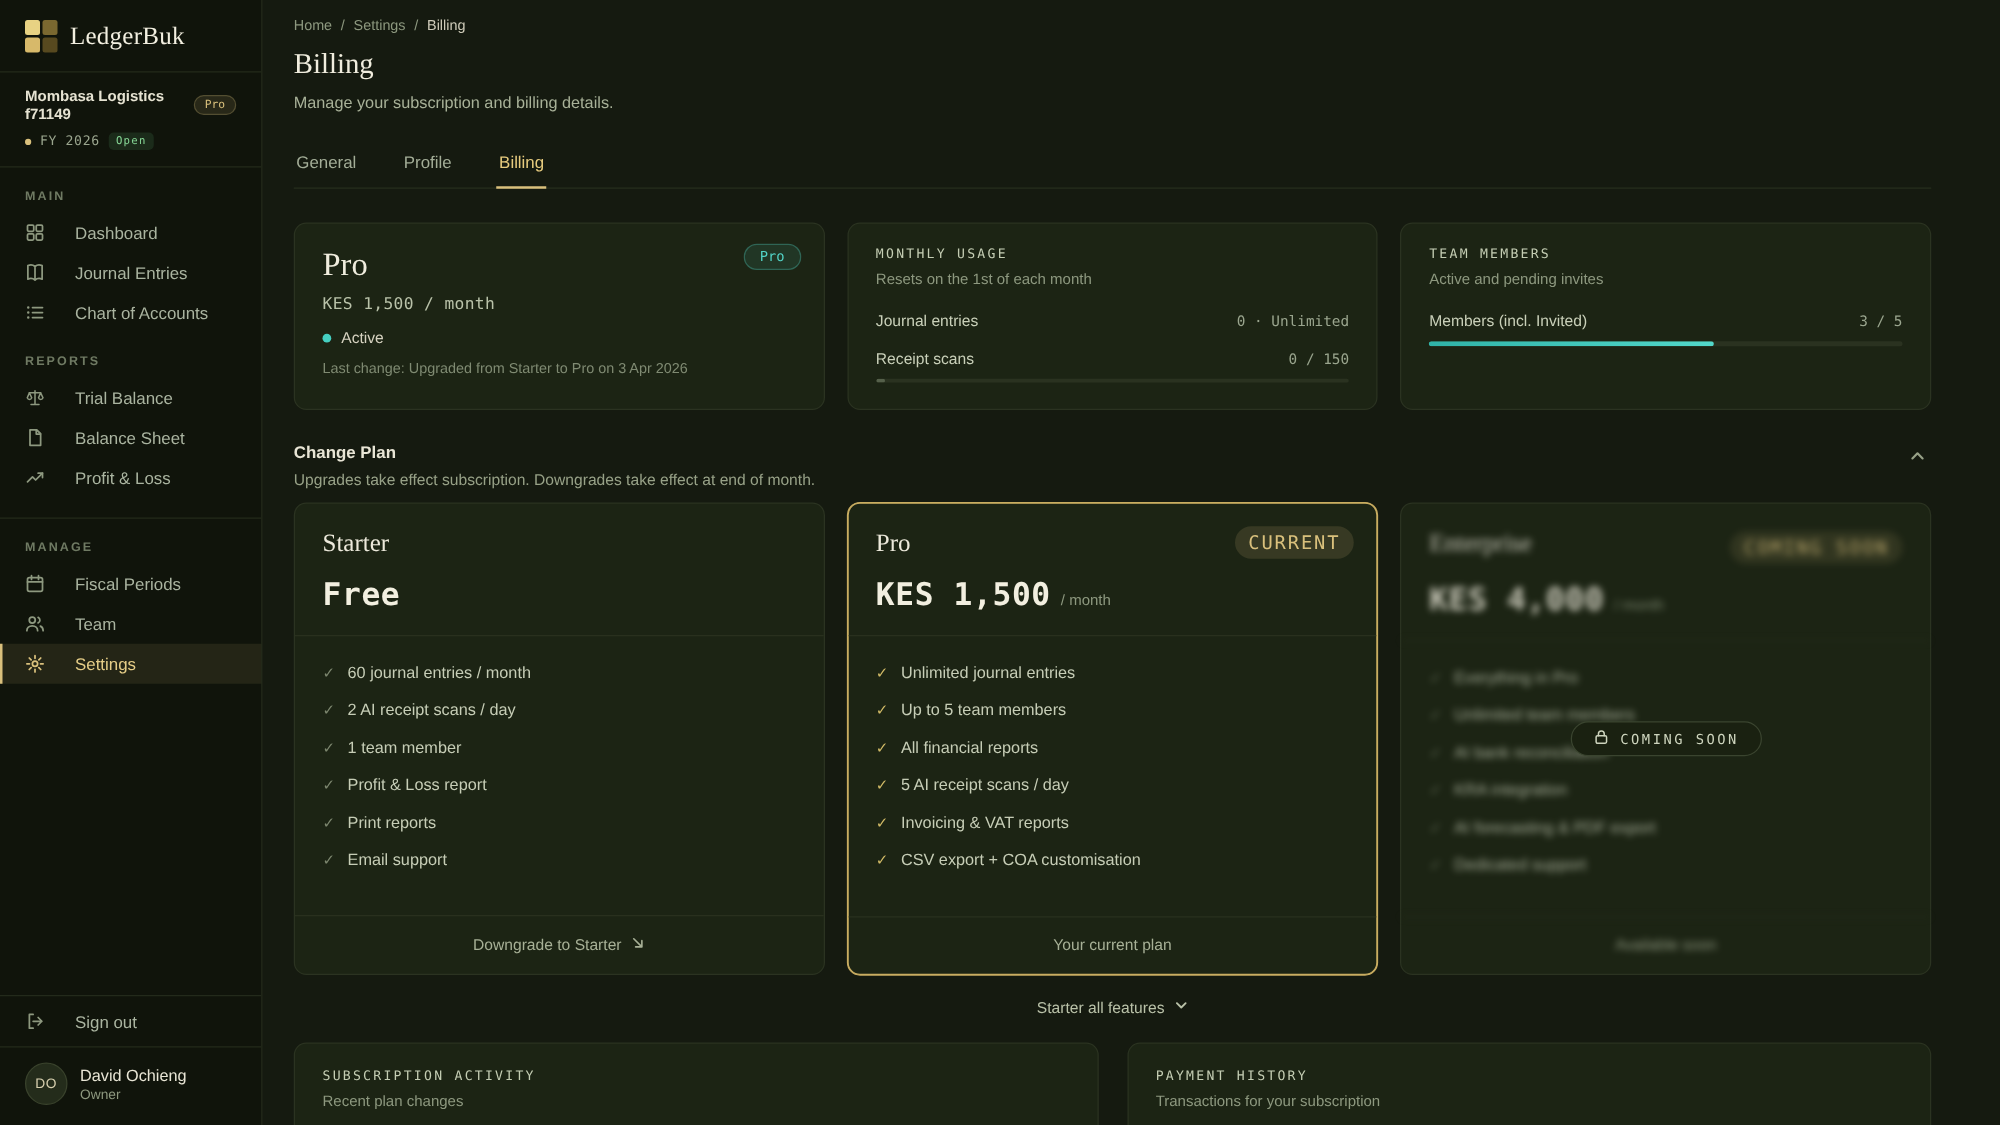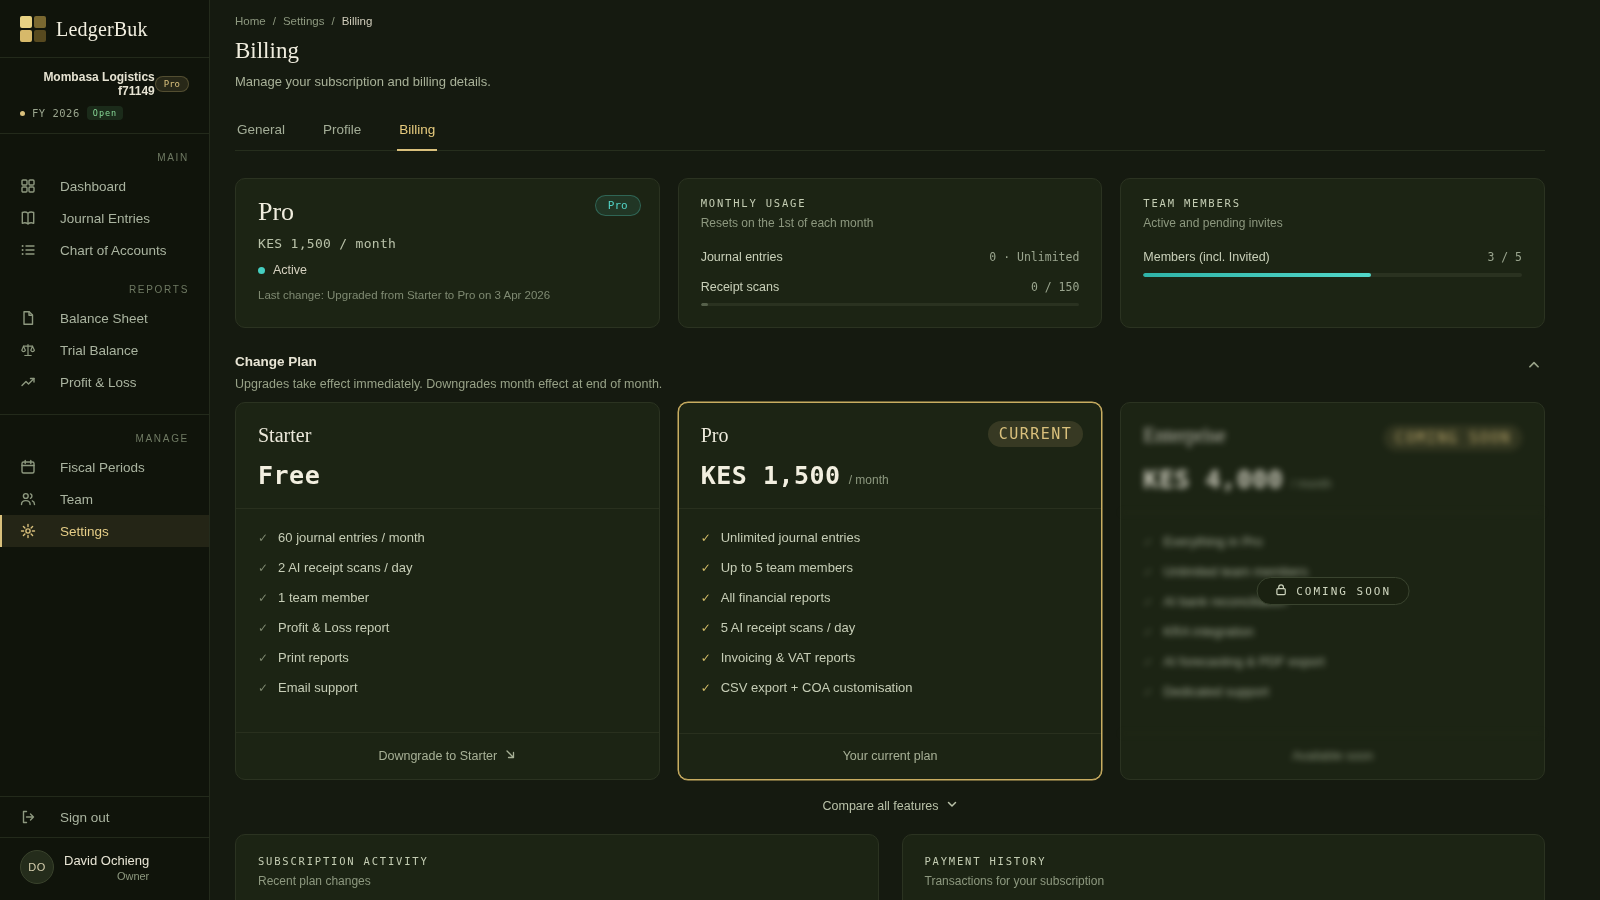--- a/index.html
+++ b/index.html
@@ -8,37 +8,37 @@
     font-family: "Liberation Sans", "DejaVu Sans", sans-serif;
     background:#151a10; color:#ebe8d8;
     -webkit-font-smoothing:antialiased;
   }
   .serif { font-family:"Liberation Serif","DejaVu Serif",serif; }
   .mono  { font-family:"DejaVu Sans Mono","Liberation Mono",monospace; }
 
   .app { display:flex; height:100%; }
 
   
-  .sidebar { width:210px; flex-shrink:0; background:#10140b; border-right:1px solid #242b1c; display:flex; flex-direction:column;text-align:right; }
+  .sidebar { width:210px; flex-shrink:0; background:#10140b; border-right:1px solid #242b1c; display:flex; flex-direction:column; }
   .logo-row { display:flex; align-items:center; gap:10px; padding:16px 20px 15px; }
   .logo-mark { width:26px; height:26px; display:grid; grid-template-columns:1fr 1fr; grid-template-rows:1fr 1fr; gap:2px; }
   .logo-sq { border-radius:2px; }
   .sq1{background:#e8d283;} .sq2{background:#7a6830;} .sq3{background:#d7b96a;} .sq4{background:#57491f;}
   .logo-text { font-size:20px; color:#f2efe0; letter-spacing:.2px; }
   .sdivider { height:1px; background:#232a1b; }
   .org { padding:12px 20px 13px; }
   .org-row1 { display:flex; align-items:center; justify-content:space-between; }
   .org-name { font-size:12px; font-weight:600; color:#e6e3d2; }
   .badge-pro-sm { font-family:"DejaVu Sans Mono",monospace; font-size:9px; color:#d9c07c; background:rgba(217,192,124,.12); border:1px solid rgba(217,192,124,.25); padding:2px 8px; border-radius:999px; }
   .org-row2 { margin-top:8px; display:flex; align-items:center; gap:7px; }
   .dot { border-radius:50%; flex-shrink:0; }
   .dot-gold { width:5px; height:5px; background:#d9c07c; }
   .fy { font-family:"DejaVu Sans Mono",monospace; font-size:10.5px; color:#9aa58e; letter-spacing:.5px; }
   .badge-open { font-family:"DejaVu Sans Mono",monospace; font-size:8.5px; letter-spacing:1px; color:#86d695; background:rgba(110,214,140,.12); padding:2px 6px; border-radius:4px; }
-  .nav-section { margin:18px 20px 7px; font-size:10px; font-weight:400; letter-spacing:1.7px; color:#6f7a63; }
+  .nav-section { margin:18px 20px 7px; font-size:10px; font-weight:700; letter-spacing:1.7px; color:#6f7a63; }
   .nav-item { display:flex; align-items:center; gap:24px; padding:8px 18px; font-size:13.5px; color:#aab4a0; cursor:pointer; border-left:2px solid transparent; }
   .nav-item.active { background:rgba(217,192,124,.10); color:#e5cd87; border-left-color:#d9c07c; }
   .nicon { display:flex; color:#8d987f; }
   .nav-item.active .nicon { color:#d9c07c; }
   .spacer { flex:1; }
   .user-row { display:flex; align-items:center; gap:10px; padding:12px 20px 16px; cursor:pointer; }
   .avatar { width:34px; height:34px; border-radius:50%; background:#242c1b; border:1px solid #39422c; display:flex; align-items:center; justify-content:center; font-size:11px; font-weight:400; color:#d6cfae; letter-spacing:.5px; }
   .user-name { font-size:13px; color:#e8e5d5; }
   .user-role { font-size:11px; color:#8d987f; margin-top:2px; }
 
@@ -161,35 +161,35 @@
               <path d="M2.6 4h.01M2.6 8h.01M2.6 12h.01" stroke-width="2"></path>
             </svg>
           </span>
         <span>Chart of Accounts</span>
       </div>
 
       <div class="nav-section">REPORTS</div>
 
       <div class="nav-item">
         <span class="nicon">
-            <svg width="16" height="16" viewBox="0 0 16 16" fill="none" stroke="currentColor" stroke-width="1.4" stroke-linecap="round" stroke-linejoin="round">
-              <path d="M4 1.8h5.2L12.5 5v9.2H4z"></path>
-              <path d="M9 2v3.2h3.3"></path>
-            </svg>
-          </span>
-        <span>Balance Sheet</span>
-      </div>
-      <div class="nav-item">
-        <span class="nicon">
             <svg width="16" height="16" viewBox="0 0 16 16" fill="none" stroke="currentColor" stroke-width="1.2" stroke-linecap="round" stroke-linejoin="round">
               <path d="M8 2.5v11M4.8 13.5h6.4M3.5 4.2h9"></path>
               <path d="M3.5 4.2L1.8 8.3a1.9 1.9 0 0 0 3.6 0L3.5 4.2zM12.5 4.2l-1.7 4.1a1.9 1.9 0 0 0 3.6 0l-1.9-4.1z"></path>
             </svg>
           </span>
         <span>Trial Balance</span>
+      </div>
+      <div class="nav-item">
+        <span class="nicon">
+            <svg width="16" height="16" viewBox="0 0 16 16" fill="none" stroke="currentColor" stroke-width="1.4" stroke-linecap="round" stroke-linejoin="round">
+              <path d="M4 1.8h5.2L12.5 5v9.2H4z"></path>
+              <path d="M9 2v3.2h3.3"></path>
+            </svg>
+          </span>
+        <span>Balance Sheet</span>
       </div>
       <div class="nav-item">
         <span class="nicon">
             <svg width="16" height="16" viewBox="0 0 16 16" fill="none" stroke="currentColor" stroke-width="1.4" stroke-linecap="round" stroke-linejoin="round">
               <path d="M2 11.5l4-4 2.5 2.5 5.5-5.5"></path>
               <path d="M10.5 4.5H14V8"></path>
             </svg>
           </span>
         <span>Profit &amp; Loss</span>
       </div>
@@ -305,21 +305,21 @@
         </div>
         <div class="bar bar4">
           <div class="bar-fill teal" style="width: 60%;"></div>
         </div>
       </div>
     </div>
 
     <div class="change-header">
       <div>
         <div class="change-title">Change Plan</div>
-        <div class="change-sub">Upgrades take effect immediately. Downgrades month effect at end of month.</div>
+        <div class="change-sub">Upgrades take effect subscription. Downgrades take effect at end of month.</div>
       </div>
       <div class="icon-btn">
         <span><svg width="14" height="14" viewBox="0 0 12 12" fill="none" stroke="currentColor" stroke-width="1.5" stroke-linecap="round" stroke-linejoin="round">
               <path d="M2.5 7.5L6 4l3.5 3.5"></path>
             </svg></span>
       </div>
     </div>
 
     <div class="plans">
 
@@ -446,21 +446,21 @@
                 <rect x="2.5" y="6" width="9" height="6.5" rx="1.2"></rect>
                 <path d="M4.5 6V4.5a2.5 2.5 0 0 1 5 0V6"></path>
               </svg></span>
           <span>COMING SOON</span>
         </div>
       </div>
     </div>
 
     <div class="compare">
       <div class="compare-btn">
-        <span>Compare all features</span>
+        <span>Starter all features</span>
         <span><svg width="12" height="12" viewBox="0 0 12 12" fill="none" stroke="currentColor" stroke-width="1.5" stroke-linecap="round" stroke-linejoin="round">
               <path d="M2.5 4.5L6 8l3.5-3.5"></path>
             </svg></span>
       </div>
     </div>
 
     <div class="bottom-cards">
       <div class="card">
         <div class="card-title">SUBSCRIPTION ACTIVITY</div>
         <div class="card-sub">Recent plan changes</div>

